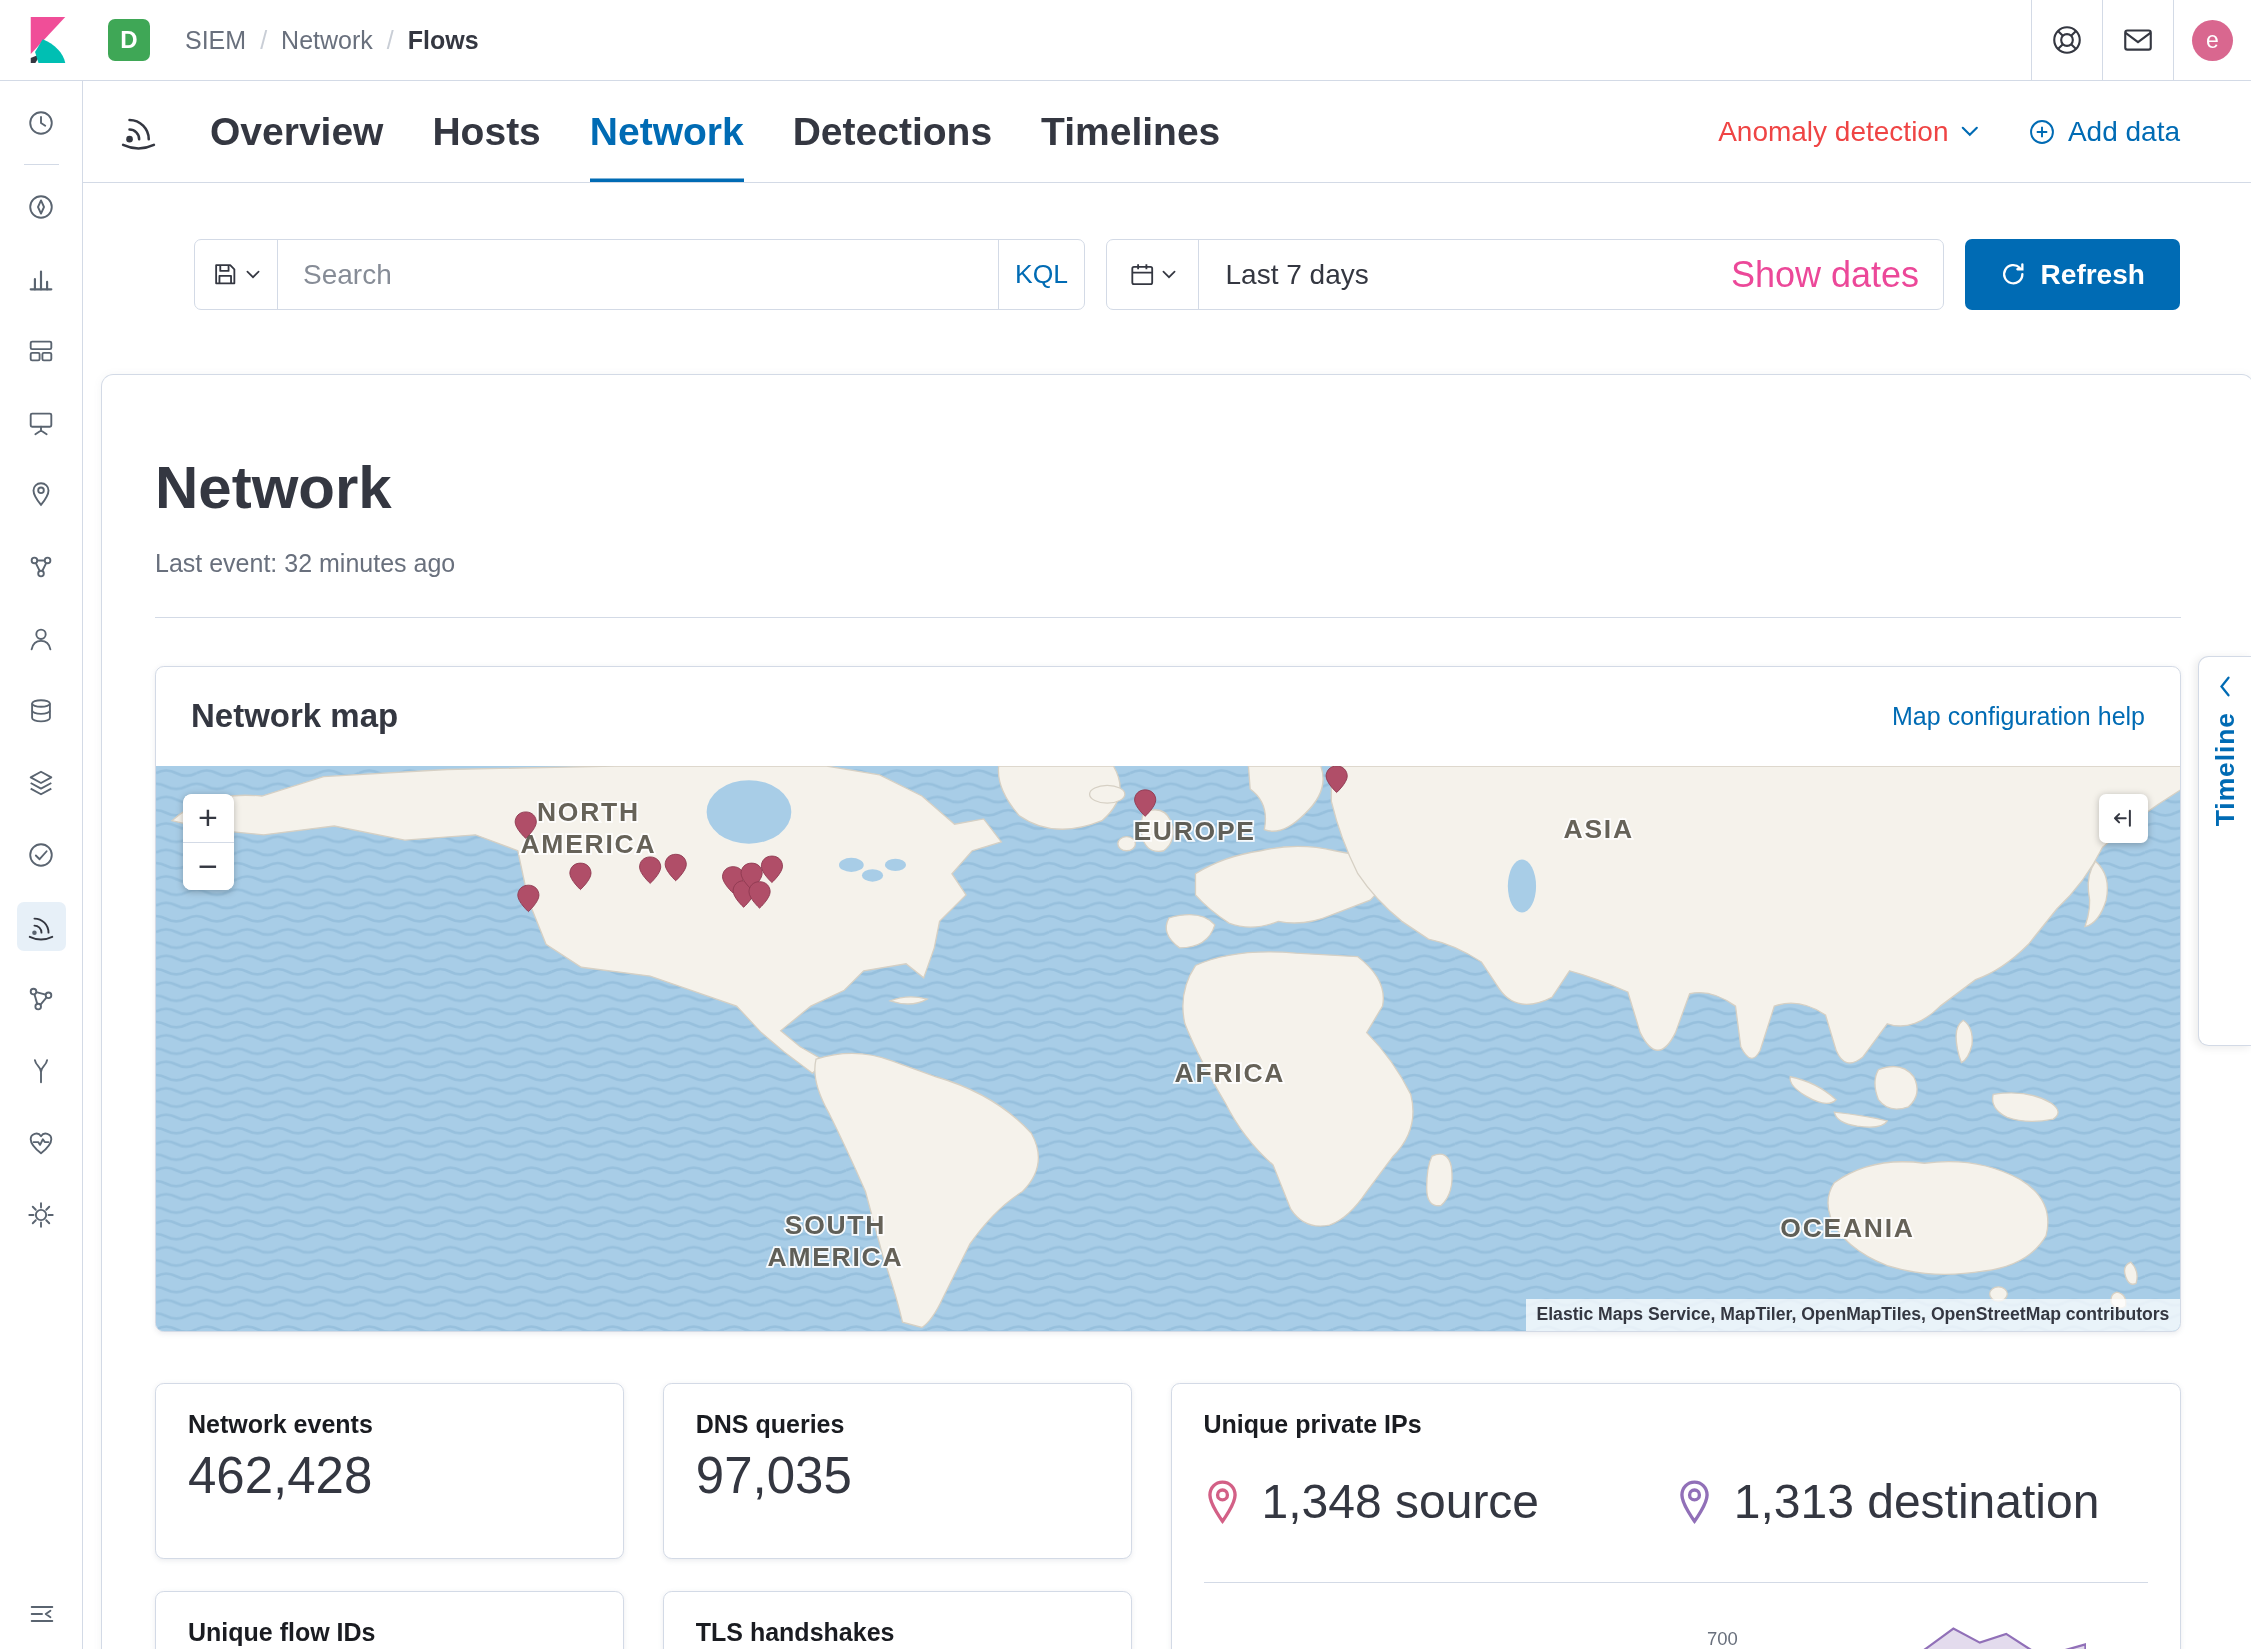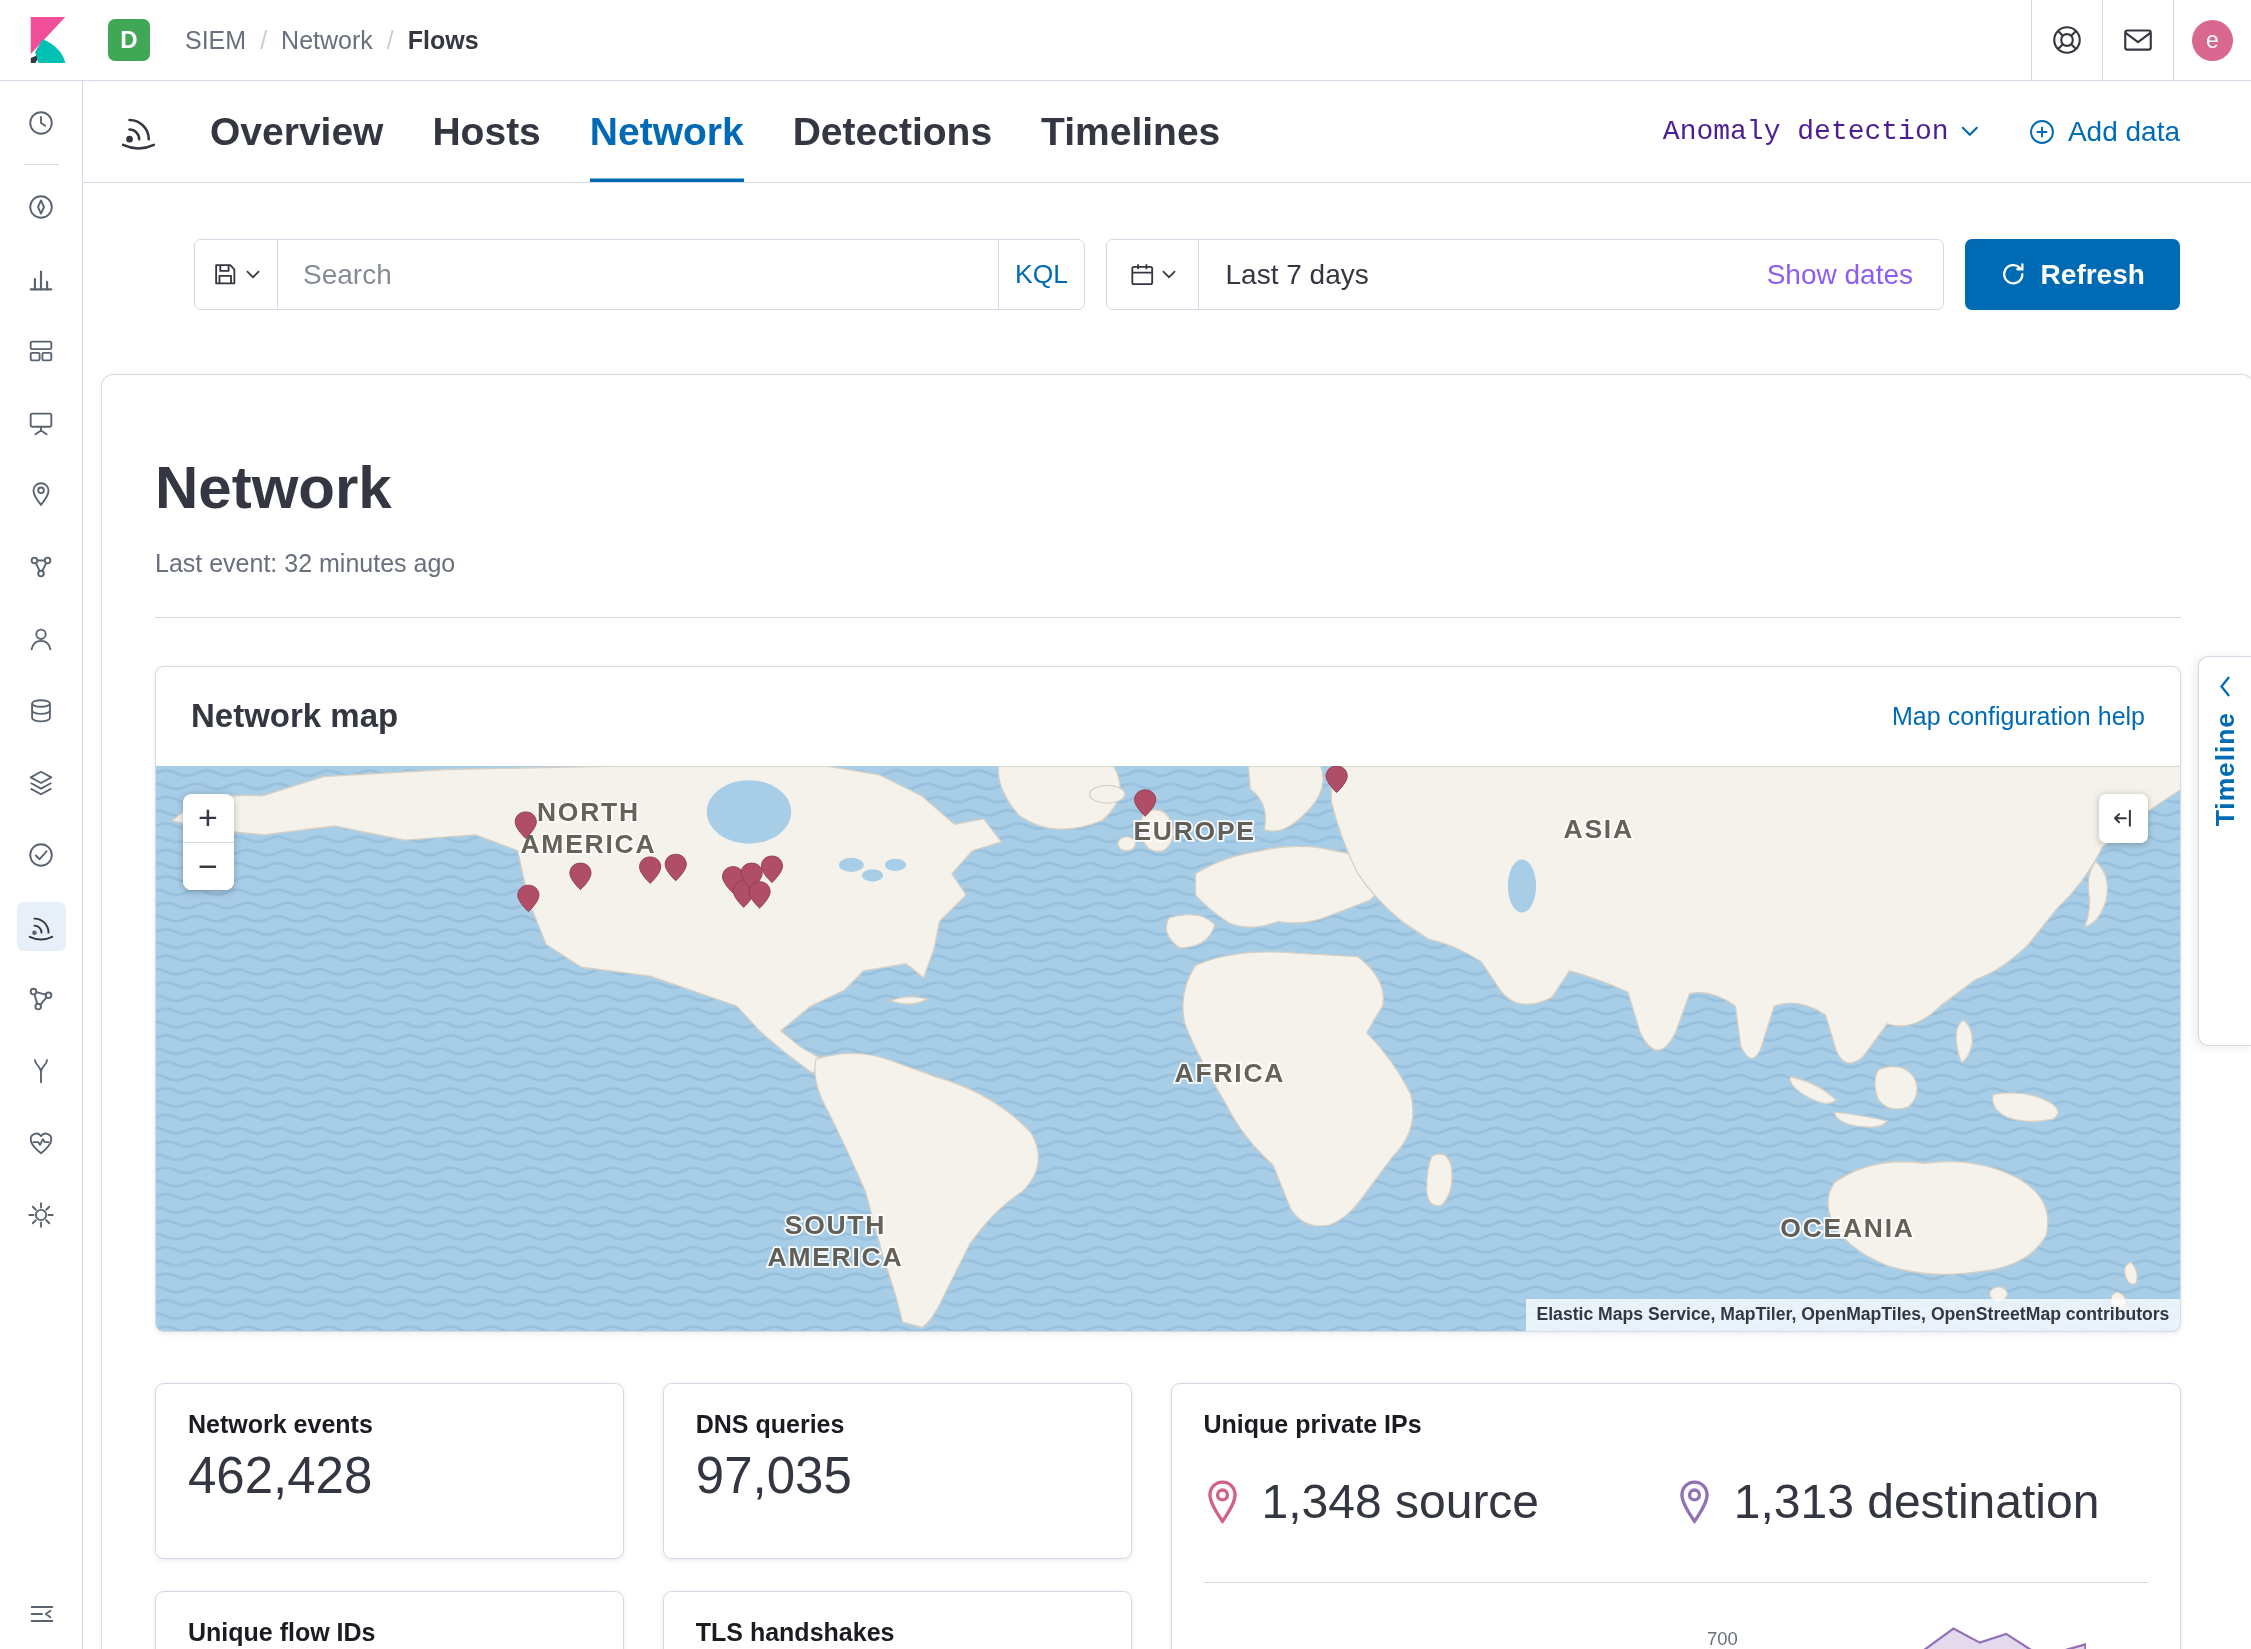--- a/index.html
+++ b/index.html
@@ -50,21 +50,21 @@
   .search-group { flex:1; display:flex; border:0.9px solid #D3DAE6; border-radius:7px; background:#fff; overflow:hidden; }
   .seg { display:flex; align-items:center; justify-content:center; gap:7px; }
   .save-seg { width:83px; border-right:0.9px solid #D3DAE6; }
   .search-input { flex:1; border:0; outline:0; font-size:28px; padding:0 25px; color:#343741; background:#fff;
     font-family:"Liberation Sans","DejaVu Sans",sans-serif; }
   .search-input::placeholder { color:#69707D; opacity:.8; }
   .kql-seg { width:86px; border-left:0.9px solid #D3DAE6; color:#006BB4; font-size:26.5px; }
   .date-group { width:838px; display:flex; align-items:center; border:0.9px solid #D3DAE6; border-radius:7px; background:#fff; }
   .cal-seg { width:92px; height:100%; border-right:0.9px solid #D3DAE6; }
   .date-text { font-size:28px; margin-left:26.5px; }
-  .show-dates { margin-left:auto; margin-right:30px; color:#8b5cf6; font-size:28px; cursor:pointer; }
+  .show-dates { margin-left:auto; margin-right:24px; color:#ec4899; font-size:36px; cursor:pointer; }
   .refresh-btn { width:215px; background:#006BB4; color:#fff; border:none; border-radius:7px; cursor:pointer;
     display:flex; align-items:center; justify-content:center; gap:14px; font-size:28px; font-weight:bold;
     font-family:"Liberation Sans","DejaVu Sans",sans-serif; }
   .filter-row { margin-top:23px; display:flex; align-items:center; gap:16px; height:39px; }
   .filter-dash { width:21px; height:1.8px; background:#98A2B3; }
   .add-filter { color:#006BB4; font-size:26.5px; cursor:pointer; }
 
   
   .content-card { position:absolute; left:101px; top:374px; width:2153px; height:1323px; background:#fff;
     border:0.9px solid #D3DAE6; border-bottom:none; border-radius:12.4px 12.4px 0 0;
@@ -282,21 +282,21 @@
       </svg>
   </span>
   <div class="tabs">
     <div class="tab">Overview</div>
     <div class="tab">Hosts</div>
     <div class="tab active">Network</div>
     <div class="tab">Detections</div>
     <div class="tab">Timelines</div>
   </div>
   <div class="nav-right">
-    <div class="anomaly" style="color:#4c1d95;font-family:Liberation Mono, monospace;">
+    <div class="anomaly" style="color:#ef4444;">
       <span>Anomaly detection</span>
       <svg width="17.6" height="10.6" viewBox="0 0 20 12" fill="none" stroke="#006BB4" stroke-width="2.4" stroke-linecap="round">
           <path d="M2 2l8 8 8-8"></path>
         </svg>
     </div>
     <div class="add-data">
       <svg width="28" height="28" viewBox="0 0 32 32" stroke="#006BB4" fill="none" stroke-width="2.2">
           <circle cx="16" cy="16" r="12.5"></circle>
           <path d="M16 10v12M10 16h12"></path>
         </svg>

